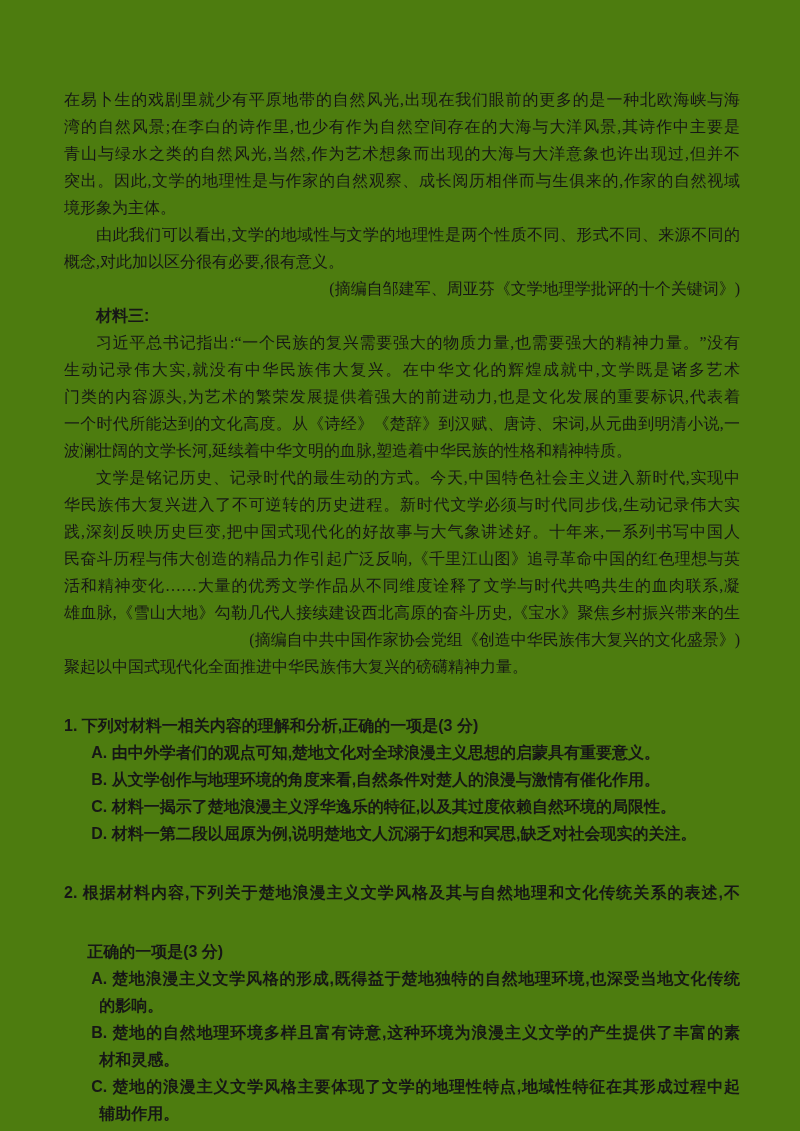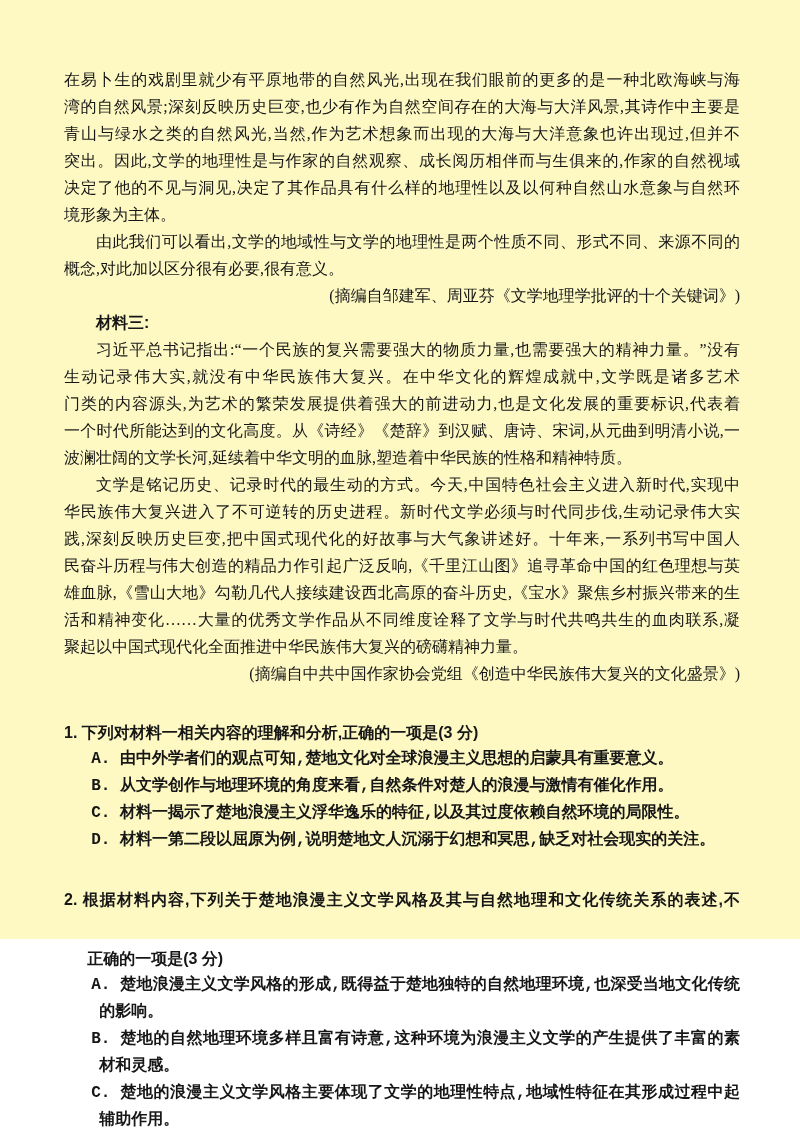--- a/index.html
+++ b/index.html
@@ -10,23 +10,23 @@
   body {
     width: 800px;
     height: 1131px;
     overflow: hidden;
     color: #161616;
     font-family: "Liberation Serif", serif;
   }
   .page {
     box-sizing: border-box;
     width: 800px;
-    height: 939px;
-    padding: 66px 60px 0 64px;
-    background: #fef9c3;
+    height: 1131px;
+    padding: 86px 60px 0 64px;
+    background: #4d7c0f;
   }
   .line {
     font-size: 16px;
     line-height: 27px;
     height: 27px;
     overflow: hidden;
     text-align: justify;
     font-family: "Liberation Serif", serif;
   }
   
@@ -41,21 +41,21 @@
     font-weight: 700;
     text-indent: 2em;
   }
   .q {
     font-family: "Liberation Sans", sans-serif;
     font-weight: 600;
     margin-top: 32px;
   }
   .q-cont { padding-left: 1.45em; }
   .opt {
-    font-family: Liberation Mono, monospace;
+    font-family: Liberation Sans, sans-serif;
     font-weight: 600;
     padding-left: 1.7em;
   }
   .opt-cont { padding-left: 2.2em; }
   .footer {
     font-family: "Liberation Sans", sans-serif;
     font-weight: 600;
     font-size: 15px;
     line-height: 27px;
     height: 27px;
@@ -68,42 +68,41 @@
     font-size: 14px;
     transform: translateY(-1px);
   }
 </style>
 </head>
 <body>
 
 <div class="page">
   <div id="doc">
       <div class="line serif fill">在易卜生的戏剧里就少有平原地带的自然风光,出现在我们眼前的更多的是一种北欧海峡与海</div>
-      <div class="line serif fill">湾的自然风景;深刻反映历史巨变,也少有作为自然空间存在的大海与大洋风景,其诗作中主要是</div>
+      <div class="line serif fill">湾的自然风景;在李白的诗作里,也少有作为自然空间存在的大海与大洋风景,其诗作中主要是</div>
       <div class="line serif fill">青山与绿水之类的自然风光,当然,作为艺术想象而出现的大海与大洋意象也许出现过,但并不</div>
       <div class="line serif fill">突出。因此,文学的地理性是与作家的自然观察、成长阅历相伴而与生俱来的,作家的自然视域</div>
-      <div class="line serif fill">决定了他的不见与洞见,决定了其作品具有什么样的地理性以及以何种自然山水意象与自然环</div>
       <div class="line serif">境形象为主体。</div>
       <div class="line serif indent fill">由此我们可以看出,文学的地域性与文学的地理性是两个性质不同、形式不同、来源不同的</div>
       <div class="line serif">概念,对此加以区分很有必要,很有意义。</div>
       <div class="line attr">(摘编自邹建军、周亚芬《文学地理学批评的十个关键词》)</div>
       <div class="line head">材料三:</div>
       <div class="line serif indent fill">习近平总书记指出:“一个民族的复兴需要强大的物质力量,也需要强大的精神力量。”没有</div>
       <div class="line serif fill">生动记录伟大实,就没有中华民族伟大复兴。在中华文化的辉煌成就中,文学既是诸多艺术</div>
       <div class="line serif fill">门类的内容源头,为艺术的繁荣发展提供着强大的前进动力,也是文化发展的重要标识,代表着</div>
       <div class="line serif fill">一个时代所能达到的文化高度。从《诗经》《楚辞》到汉赋、唐诗、宋词,从元曲到明清小说,一条</div>
       <div class="line serif">波澜壮阔的文学长河,延续着中华文明的血脉,塑造着中华民族的性格和精神特质。</div>
       <div class="line serif indent fill">文学是铭记历史、记录时代的最生动的方式。今天,中国特色社会主义进入新时代,实现中</div>
       <div class="line serif fill">华民族伟大复兴进入了不可逆转的历史进程。新时代文学必须与时代同步伐,生动记录伟大实</div>
       <div class="line serif fill">践,深刻反映历史巨变,把中国式现代化的好故事与大气象讲述好。十年来,一系列书写中国人</div>
       <div class="line serif fill">民奋斗历程与伟大创造的精品力作引起广泛反响,《千里江山图》追寻革命中国的红色理想与英</div>
+      <div class="line serif fill">活和精神变化……大量的优秀文学作品从不同维度诠释了文学与时代共鸣共生的血肉联系,凝</div>
       <div class="line serif fill">雄血脉,《雪山大地》勾勒几代人接续建设西北高原的奋斗历史,《宝水》聚焦乡村振兴带来的生</div>
-      <div class="line serif fill">活和精神变化……大量的优秀文学作品从不同维度诠释了文学与时代共鸣共生的血肉联系,凝</div>
+      <div class="line attr">(摘编自中共中国作家协会党组《创造中华民族伟大复兴的文化盛景》)</div>
       <div class="line serif">聚起以中国式现代化全面推进中华民族伟大复兴的磅礴精神力量。</div>
-      <div class="line attr">(摘编自中共中国作家协会党组《创造中华民族伟大复兴的文化盛景》)</div>
       <div class="line q">1. 下列对材料一相关内容的理解和分析,正确的一项是(3 分)</div>
       <div class="line opt">A. 由中外学者们的观点可知,楚地文化对全球浪漫主义思想的启蒙具有重要意义。</div>
       <div class="line opt">B. 从文学创作与地理环境的角度来看,自然条件对楚人的浪漫与激情有催化作用。</div>
       <div class="line opt">C. 材料一揭示了楚地浪漫主义浮华逸乐的特征,以及其过度依赖自然环境的局限性。</div>
       <div class="line opt">D. 材料一第二段以屈原为例,说明楚地文人沉溺于幻想和冥思,缺乏对社会现实的关注。</div>
       <div class="line q fill">2. 根据材料内容,下列关于楚地浪漫主义文学风格及其与自然地理和文化传统关系的表述,不</div>
       <div class="line q q-cont">正确的一项是(3 分)</div>
       <div class="line opt fill">A. 楚地浪漫主义文学风格的形成,既得益于楚地独特的自然地理环境,也深受当地文化传统</div>
       <div class="line opt opt-cont">的影响。</div>
       <div class="line opt fill">B. 楚地的自然地理环境多样且富有诗意,这种环境为浪漫主义文学的产生提供了丰富的素</div>

